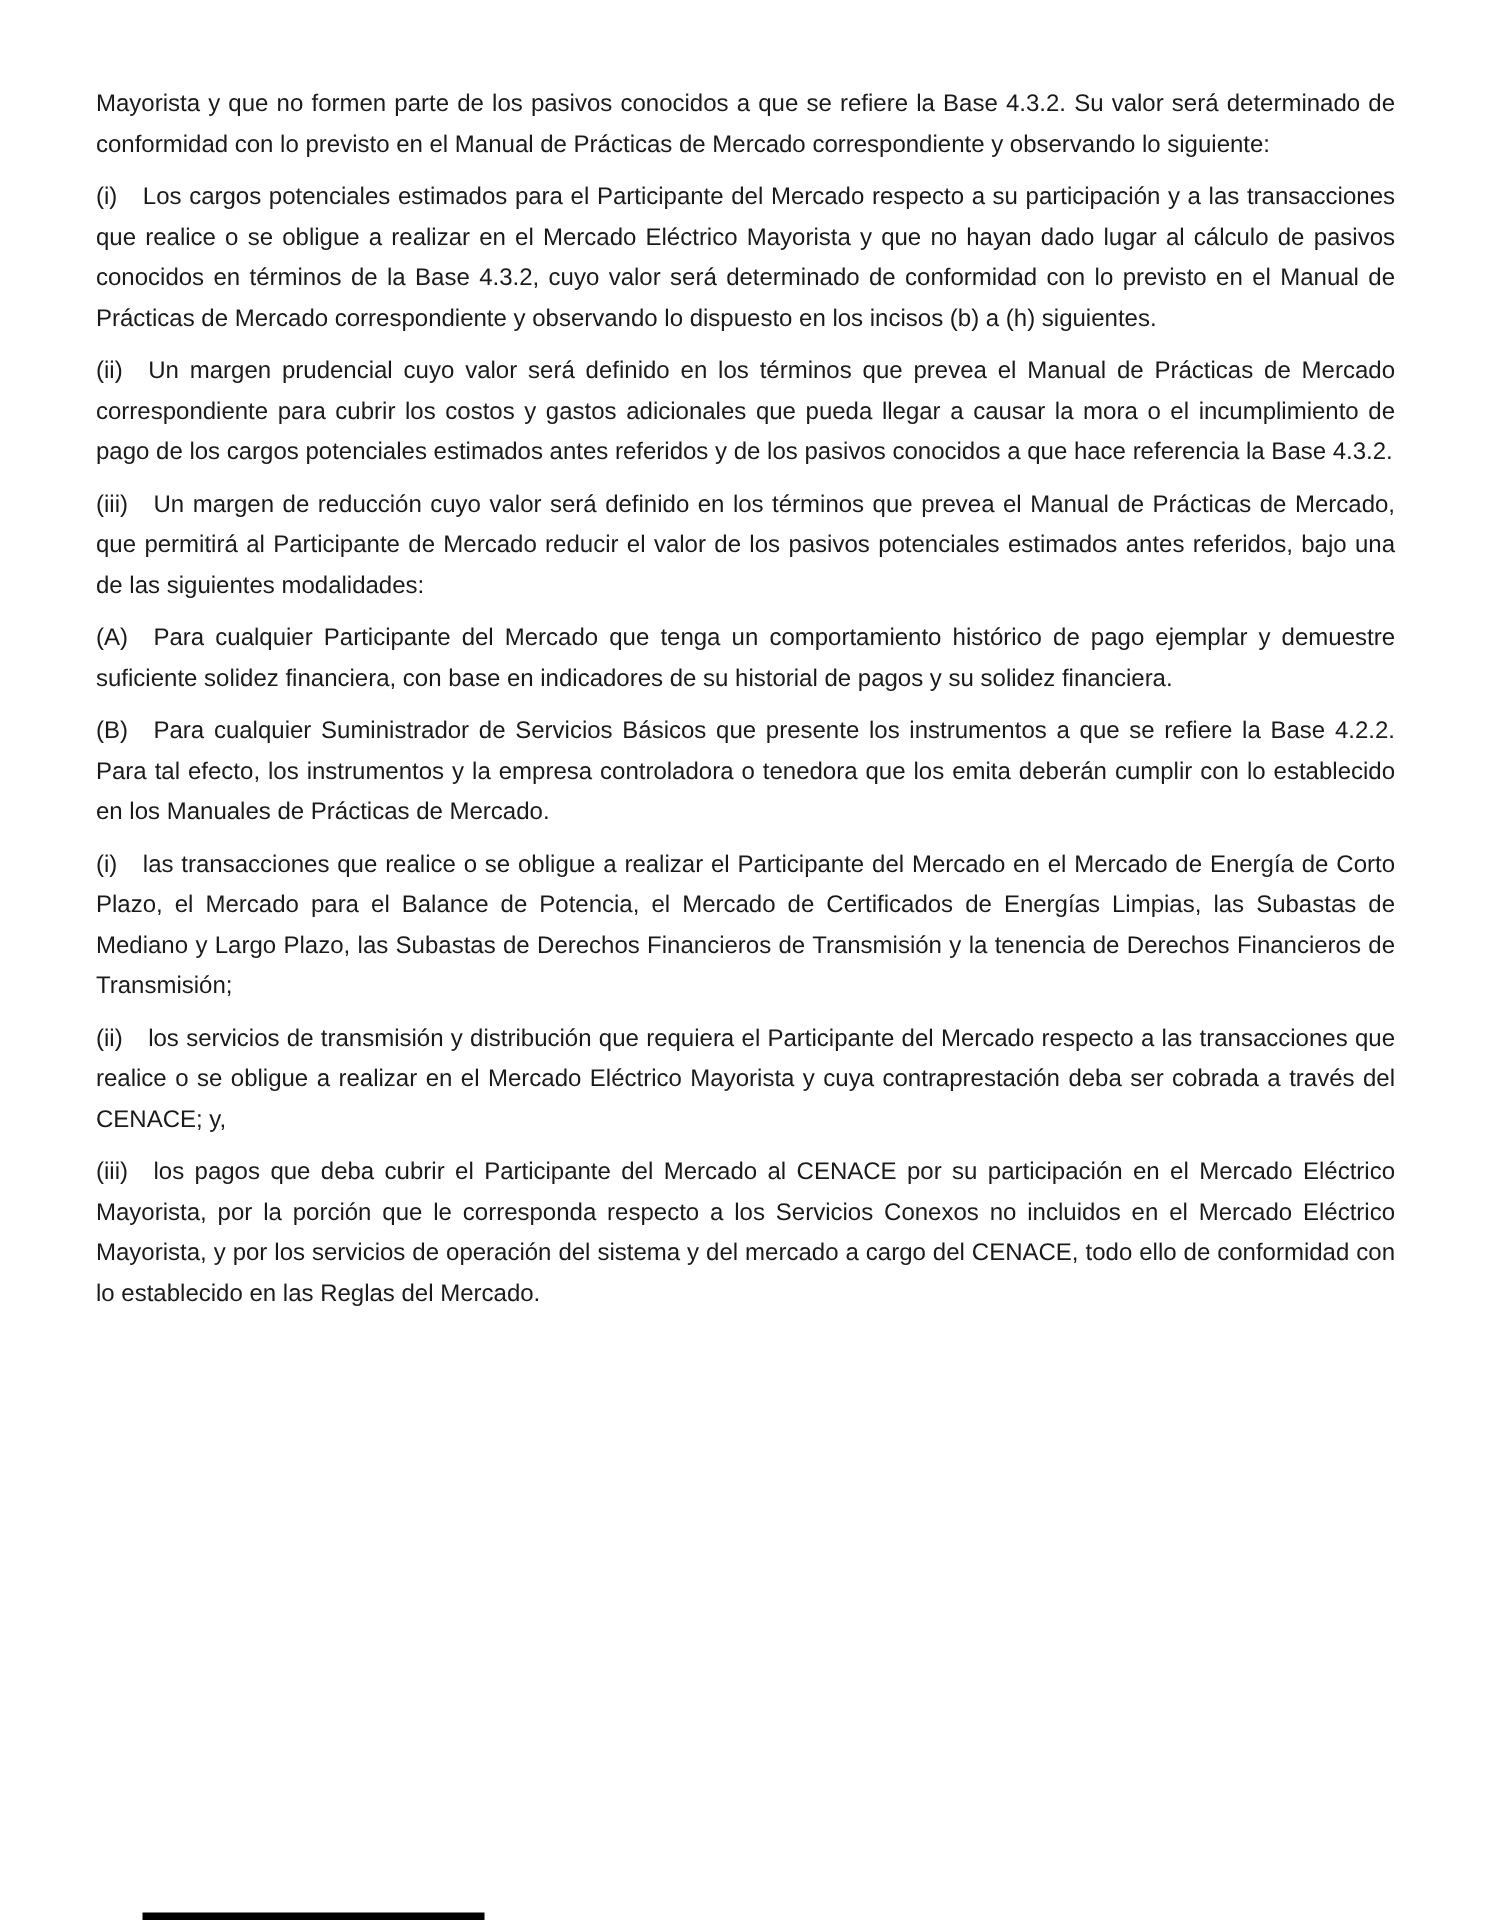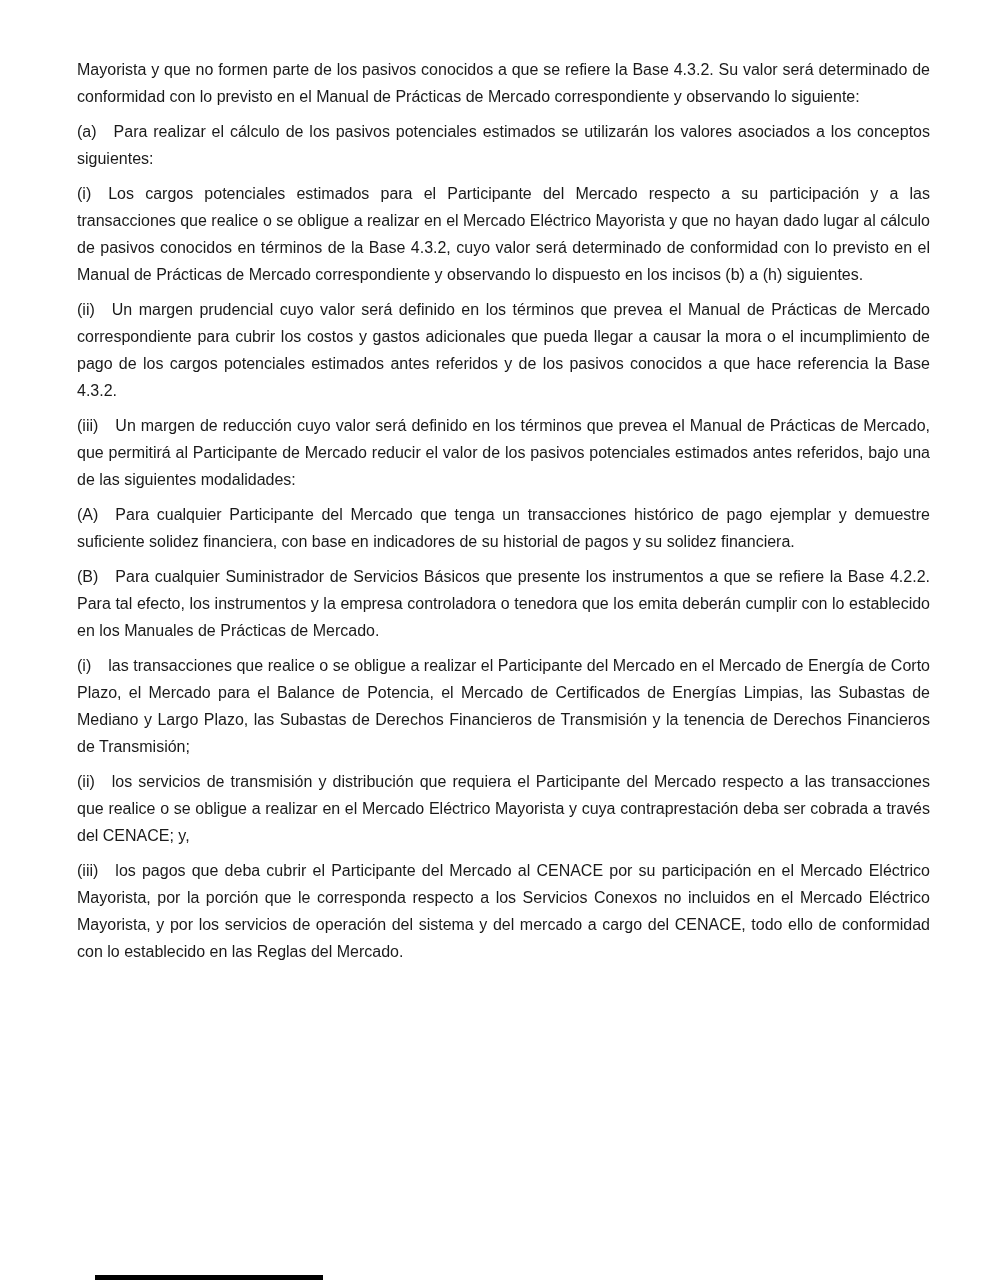--- a/index.html
+++ b/index.html
@@ -17,21 +17,21 @@
     overflow: hidden;
     box-sizing: border-box;
   }
   .doc-body {
     position: absolute;
     top: 56px;
     left: 60px;
     width: 870px;
   }
   .para {
-    margin: 0 0 8px 17px;
+    margin: 0 0 8px 4px;
     font-size: 16px;
     line-height: 27px;
     text-align: justify;
     color: #1a1a1a;
   }
   .para .label {
     display: inline-block;
     margin-right: 17px;
   }
   .cutoff-fragment {
@@ -44,29 +44,28 @@
   }
 </style>
 </head>
 <body>
 
 <div class="page">
 
   <div class="doc-body" id="paragraphs">
     <p class="para"><span class="text">Mayorista y que no formen parte de los pasivos conocidos a que se refiere la Base 4.3.2. Su valor será determinado de conformidad con lo previsto en el Manual de Prácticas de Mercado correspondiente y observando lo siguiente:</span></p>
 
-    <p class="para"><span class="label">(a)</span><span class="text">Para realizar el cálculo de los pasivos potenciales estimados se utilizarán los valores asociados a los conceptos siguientes:</span></p>
 
     <p class="para"><span class="label">(i)</span><span class="text">Los cargos potenciales estimados para el Participante del Mercado respecto a su participación y a las transacciones que realice o se obligue a realizar en el Mercado Eléctrico Mayorista y que no hayan dado lugar al cálculo de pasivos conocidos en términos de la Base 4.3.2, cuyo valor será determinado de conformidad con lo previsto en el Manual de Prácticas de Mercado correspondiente y observando lo dispuesto en los incisos (b) a (h) siguientes.</span></p>
 
     <p class="para"><span class="label">(ii)</span><span class="text">Un margen prudencial cuyo valor será definido en los términos que prevea el Manual de Prácticas de Mercado correspondiente para cubrir los costos y gastos adicionales que pueda llegar a causar la mora o el incumplimiento de pago de los cargos potenciales estimados antes referidos y de los pasivos conocidos a que hace referencia la Base 4.3.2.</span></p>
 
     <p class="para"><span class="label">(iii)</span><span class="text">Un margen de reducción cuyo valor será definido en los términos que prevea el Manual de Prácticas de Mercado, que permitirá al Participante de Mercado reducir el valor de los pasivos potenciales estimados antes referidos, bajo una de las siguientes modalidades:</span></p>
 
-    <p class="para"><span class="label">(A)</span><span class="text">Para cualquier Participante del Mercado que tenga un transacciones histórico de pago ejemplar y demuestre suficiente solidez financiera, con base en indicadores de su historial de pagos y su solidez financiera.</span></p>
+    <p class="para"><span class="label">(A)</span><span class="text">Para cualquier Participante del Mercado que tenga un comportamiento histórico de pago ejemplar y demuestre suficiente solidez financiera, con base en indicadores de su historial de pagos y su solidez financiera.</span></p>
 
     <p class="para"><span class="label">(B)</span><span class="text">Para cualquier Suministrador de Servicios Básicos que presente los instrumentos a que se refiere la Base 4.2.2. Para tal efecto, los instrumentos y la empresa controladora o tenedora que los emita deberán cumplir con lo establecido en los Manuales de Prácticas de Mercado.</span></p>
 
 
     <p class="para"><span class="label">(i)</span><span class="text">las transacciones que realice o se obligue a realizar el Participante del Mercado en el Mercado de Energía de Corto Plazo, el Mercado para el Balance de Potencia, el Mercado de Certificados de Energías Limpias, las Subastas de Mediano y Largo Plazo, las Subastas de Derechos Financieros de Transmisión y la tenencia de Derechos Financieros de Transmisión;</span></p>
 
     <p class="para"><span class="label">(ii)</span><span class="text">los servicios de transmisión y distribución que requiera el Participante del Mercado respecto a las transacciones que realice o se obligue a realizar en el Mercado Eléctrico Mayorista y cuya contraprestación deba ser cobrada a través del CENACE; y,</span></p>
 
     <p class="para"><span class="label">(iii)</span><span class="text">los pagos que deba cubrir el Participante del Mercado al CENACE por su participación en el Mercado Eléctrico Mayorista, por la porción que le corresponda respecto a los Servicios Conexos no incluidos en el Mercado Eléctrico Mayorista, y por los servicios de operación del sistema y del mercado a cargo del CENACE, todo ello de conformidad con lo establecido en las Reglas del Mercado.</span></p>
   </div>

